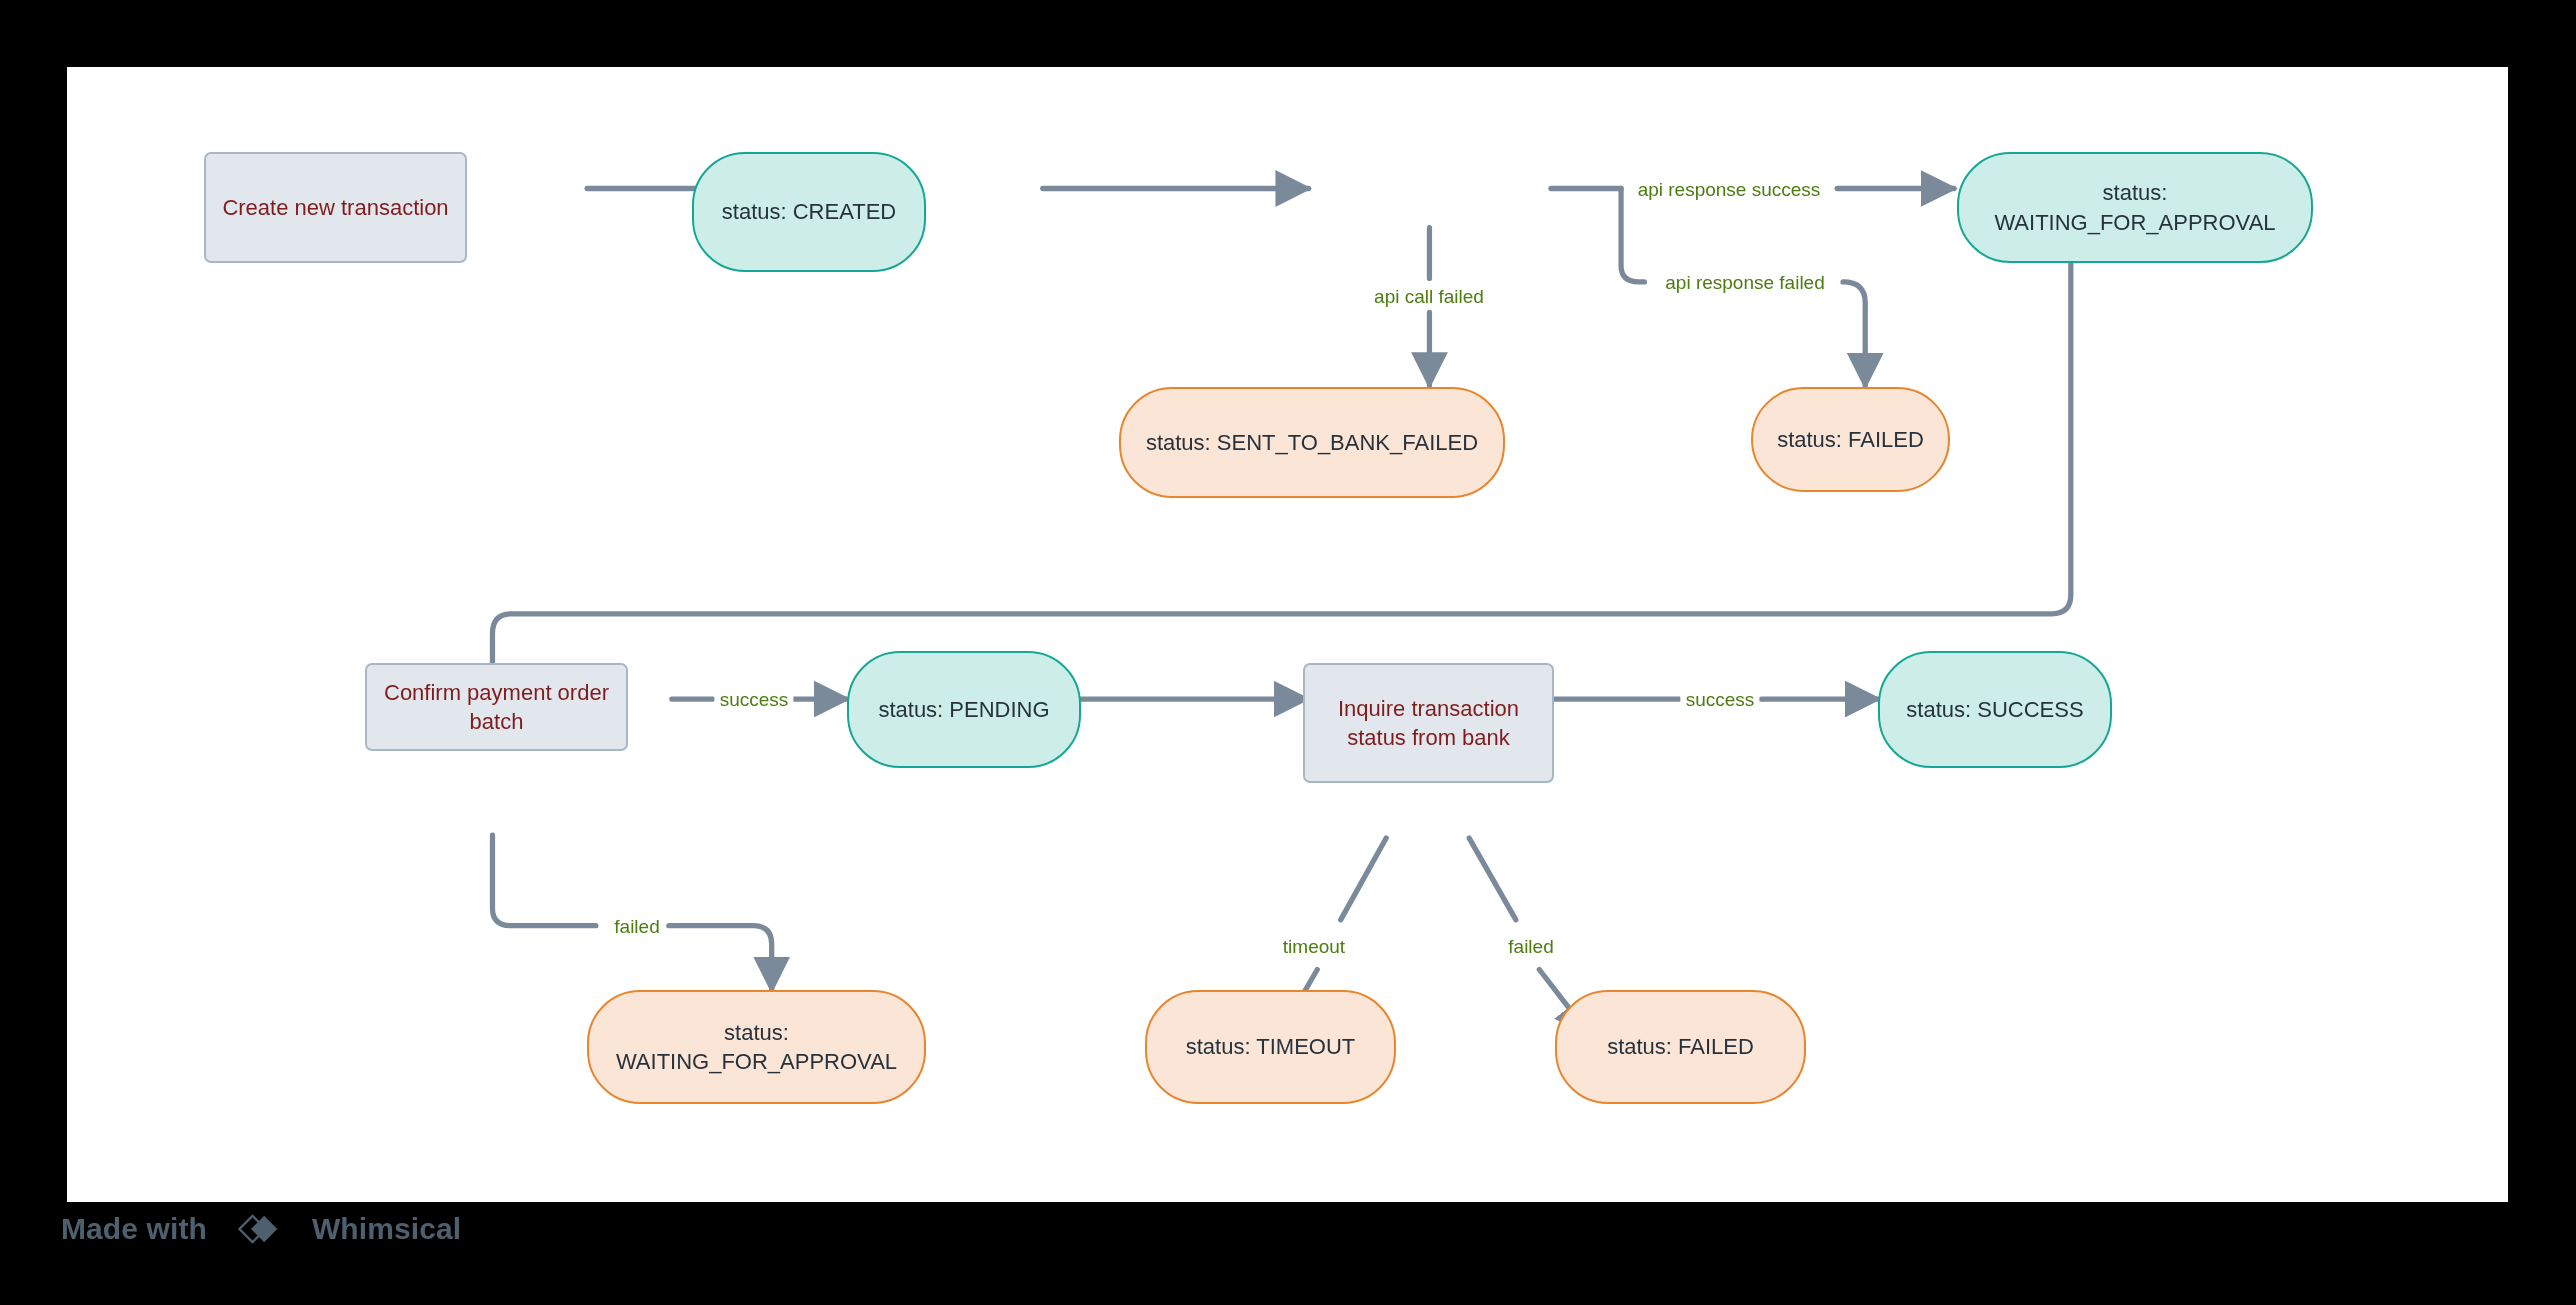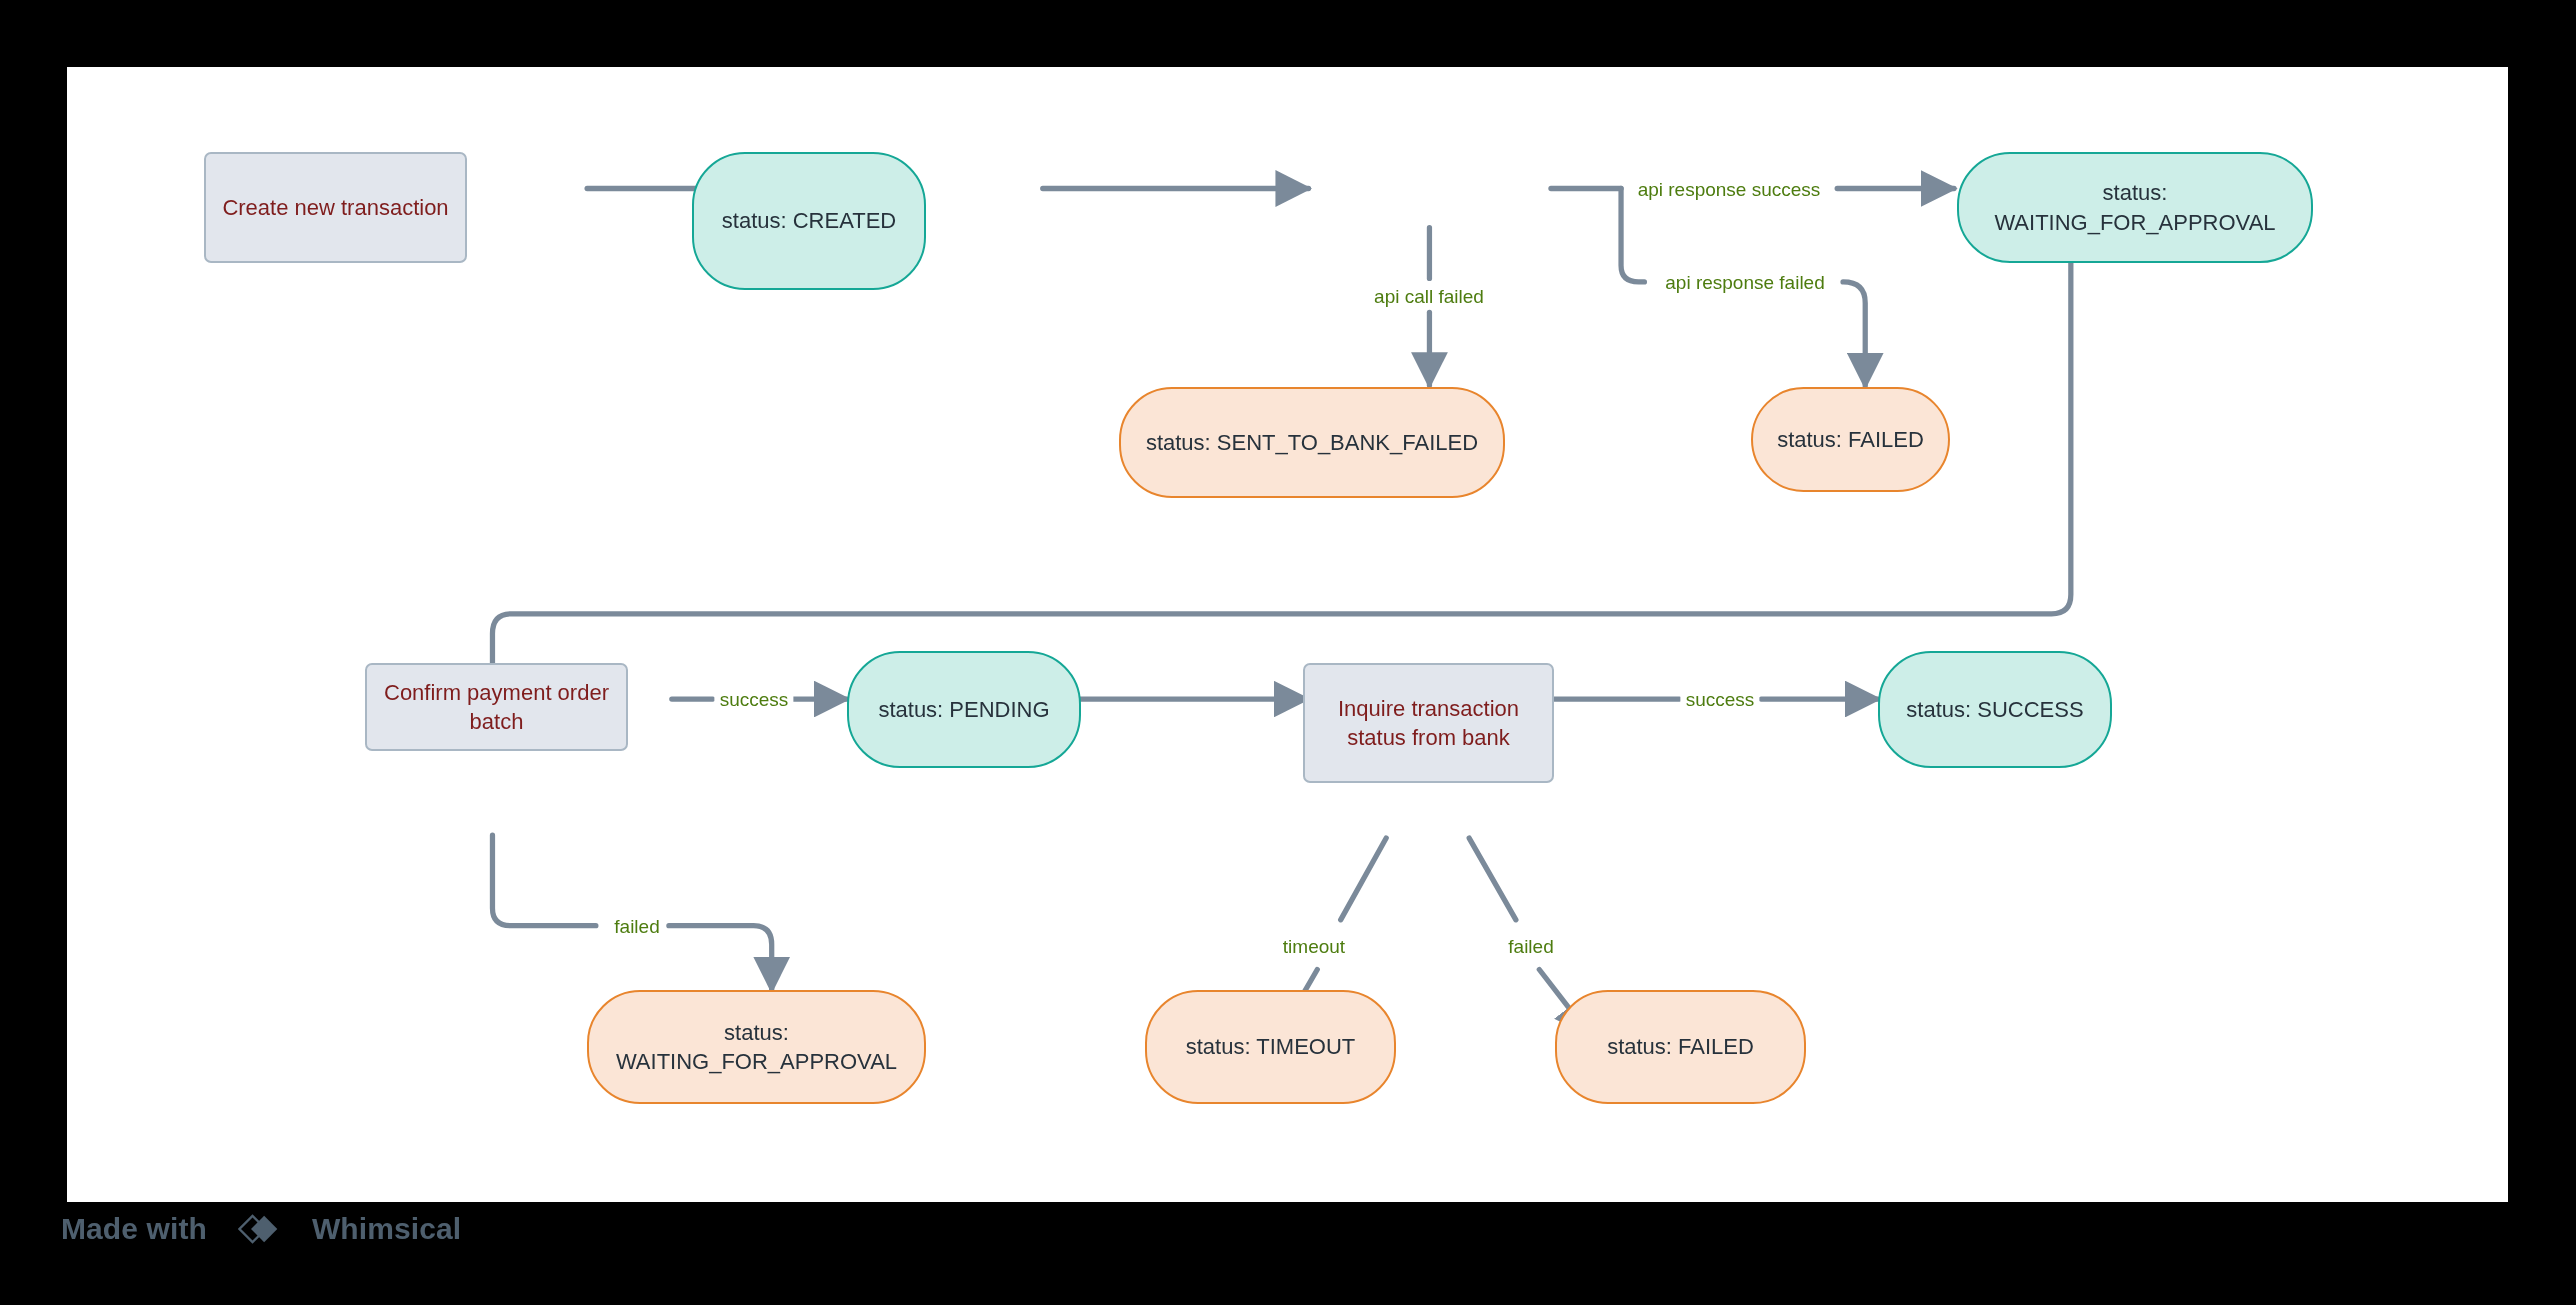--- a/index.html
+++ b/index.html
@@ -69,21 +69,21 @@
 
       <path d="M 2400 1320 L 2480 1460"></path>
       <path d="M 2520 1545 L 2605 1655" marker-end="url(#ah)"></path>
     </g>
   </svg>
 
   <div class="node proc" style="left:137px;top:85px;width:263px;height:111px;">
     <span class="lbl">Create new transaction</span>
   </div>
 
-  <div class="node pill-ok" style="left:625px;top:85px;width:234px;height:138px;">
+  <div class="node pill-ok" style="left:625px;top:85px;width:234px;height:120px;">
     <span class="lbl">status: CREATED</span>
   </div>
 
 
   <div class="node pill-ok" style="left:1890px;top:85px;width:356px;height:111px;">
     <span class="lbl">status: WAITING_FOR_APPROVAL</span>
   </div>
 
   <div class="node pill-err" style="left:1052px;top:320px;width:386px;height:111px;">
     <span class="lbl">status: SENT_TO_BANK_FAILED</span>

